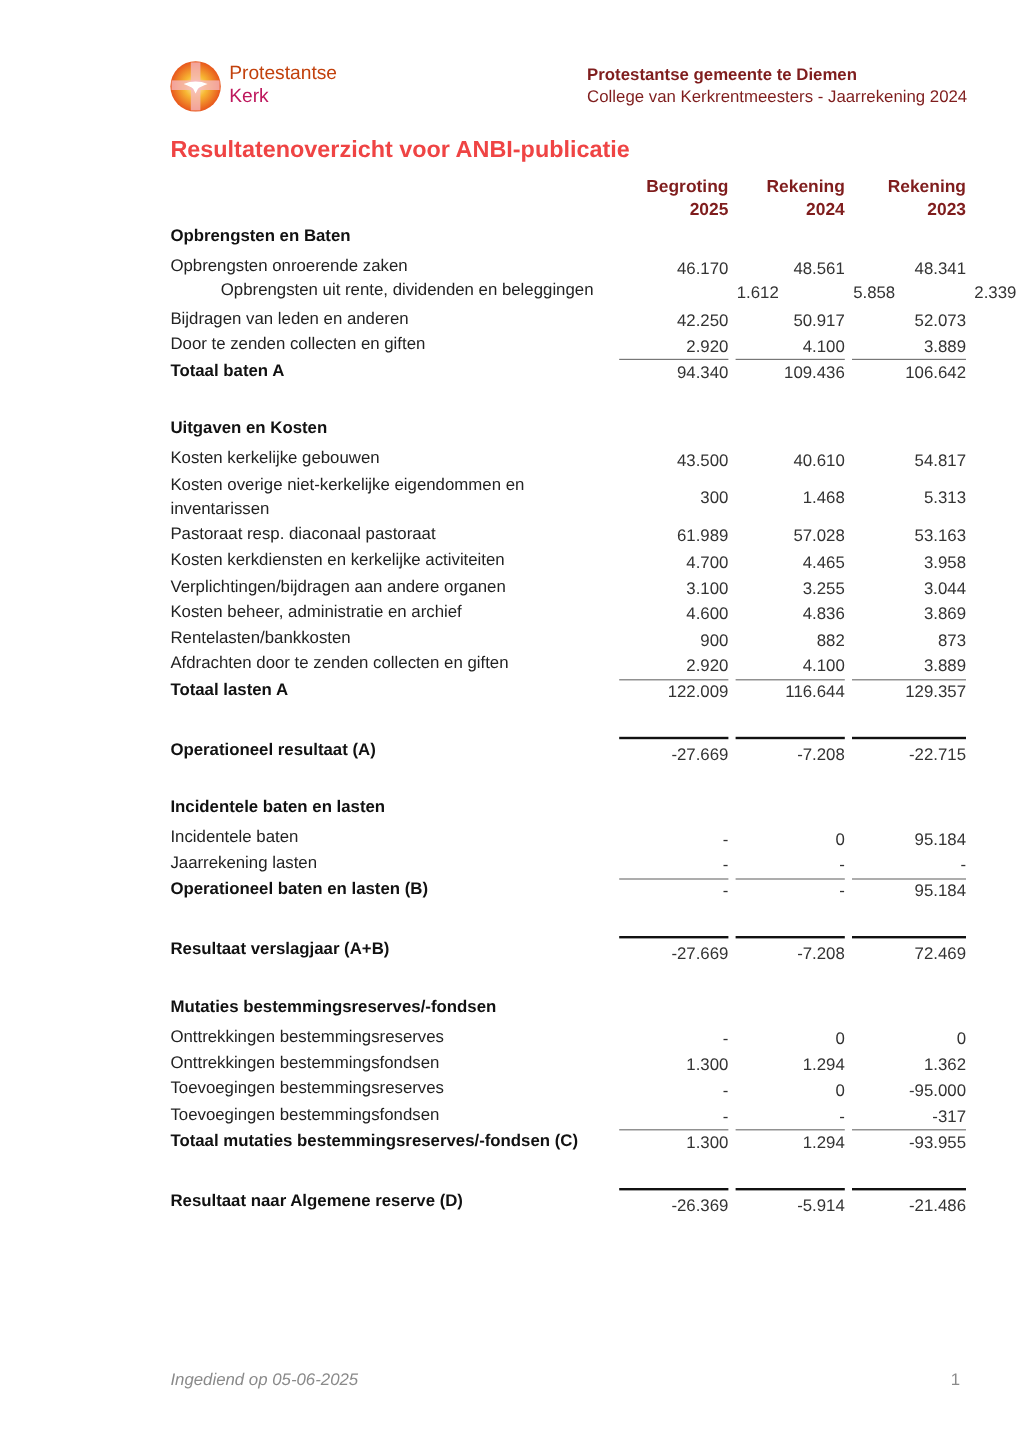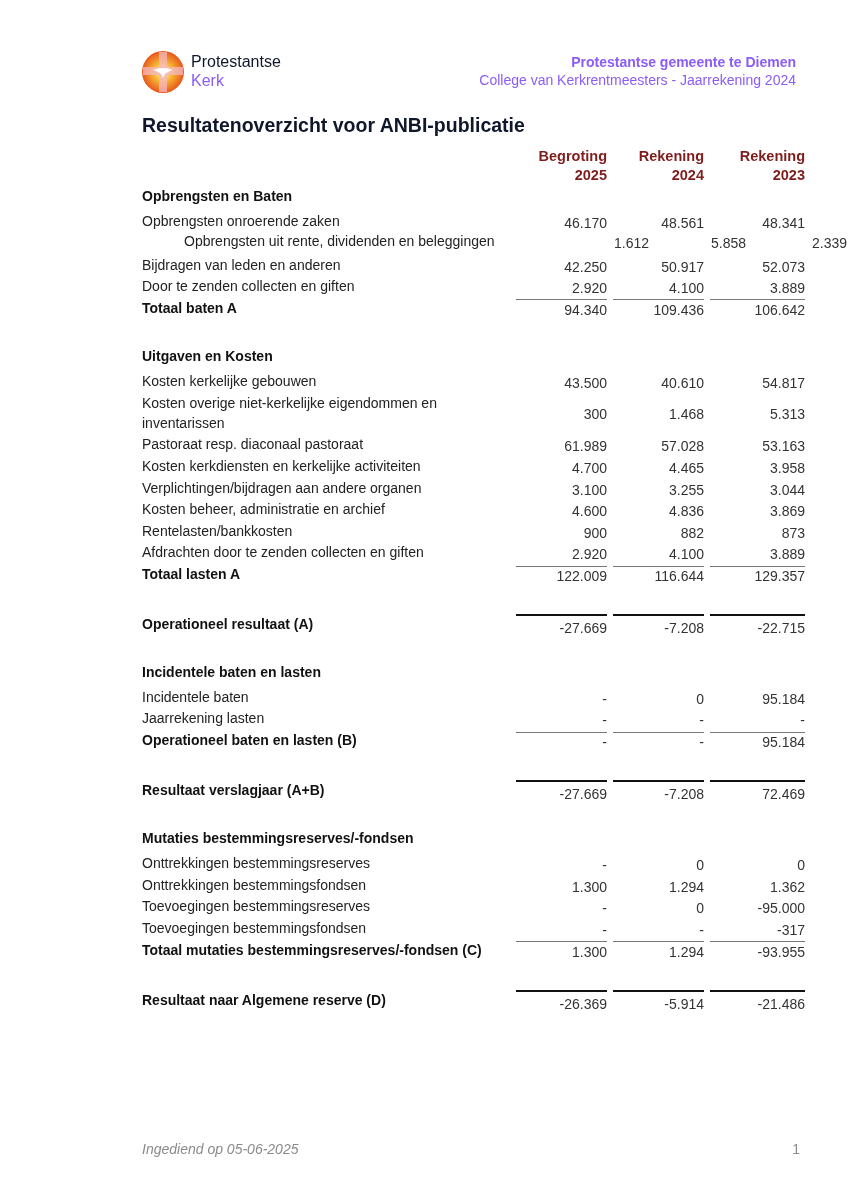--- a/index.html
+++ b/index.html
@@ -1,25 +1,25 @@
 <!DOCTYPE html>
 <html><head>
 <meta charset="utf-8">
 <style>
   html, body { margin: 0; padding: 0; background: #ffffff; }
   body { width: 849px; height: 1200px; position: relative; overflow: hidden;
          font-family: "Liberation Sans", sans-serif; color: #222; }
   .logo { position: absolute; left: 141px; top: 50px; width: 160px; height: 46px; }
   .logo svg { position: absolute; left: 0; top: 0; }
   .logo-text { position: absolute; left: 50px; top: 2px; font-size: 16px; line-height: 19px; }
-  .logo-line1 { color: #0f172a; display: block; }
-  .logo-line2 { color: #8b5cf6; display: block; }
-  .hdr-right { position: absolute; right: 53px; top: 53px; text-align: right; color: #8b5cf6; font-size: 14px; line-height: 18px; }
+  .logo-line1 { color: #c2410c; display: block; }
+  .logo-line2 { color: #be185d; display: block; }
+  .hdr-right { position: absolute; right: 43px; top: 53px; text-align: left; color: #7f1d1d; font-size: 14px; line-height: 18px; }
   .hdr-right .org { font-weight: bold; }
-  .title { position: absolute; left: 142px; top: 114px; font-size: 19.5px; font-weight: bold; color: #0f172a; }
+  .title { position: absolute; left: 142px; top: 114px; font-size: 19.5px; font-weight: bold; color: #ef4444; }
   .colhead { position: absolute; top: 147px; font-size: 14.5px; font-weight: bold; color: #7f1d1d; text-align: right; line-height: 19px; width: 100px; }
   .row { position: absolute; left: 142px; width: 664px; height: 20px; font-size: 14px; }
   .row .label { position: absolute; left: 0; top: 0; white-space: nowrap; color: #222; }
   .row.bold .label { font-weight: bold; color: #111; }
   .row .v { position: absolute; width: 92px; text-align: right; top: 2px; color: #333; }
   .row .v0 { left: 373px; }
   .row .v1 { left: 470px; }
   .row .v2 { left: 571px; }
   .sec { position: absolute; left: 142px; font-size: 14px; font-weight: bold; color: #111; }
   .rule { position: absolute; height: 0; border-top: 1.5px solid #777; }

